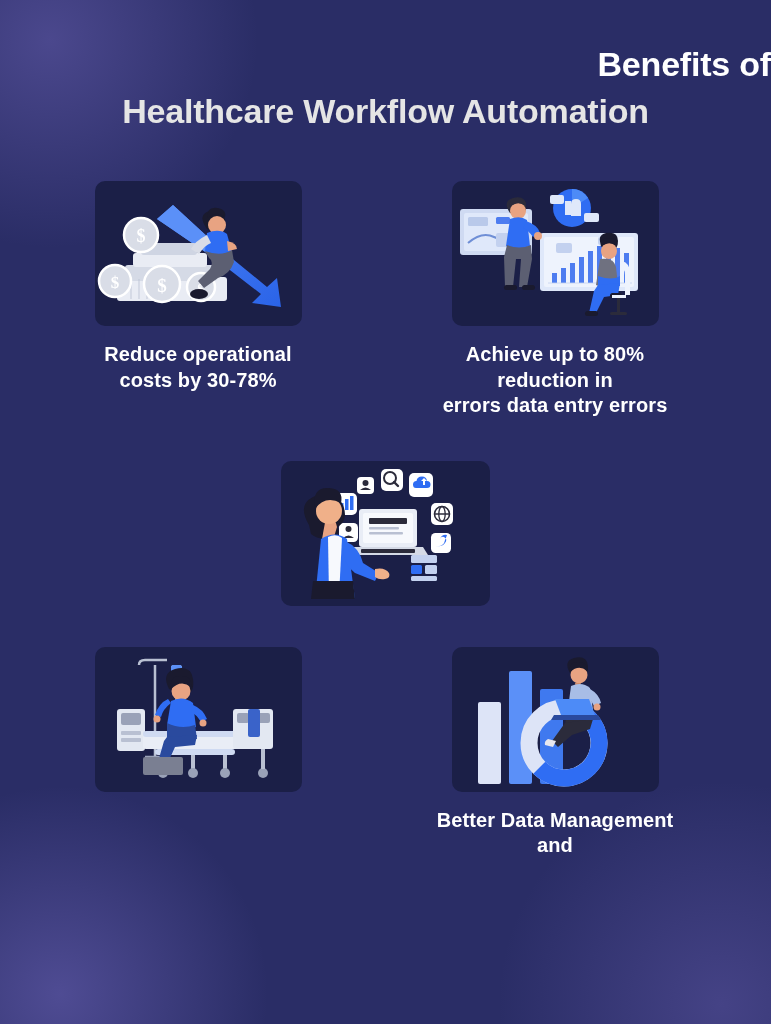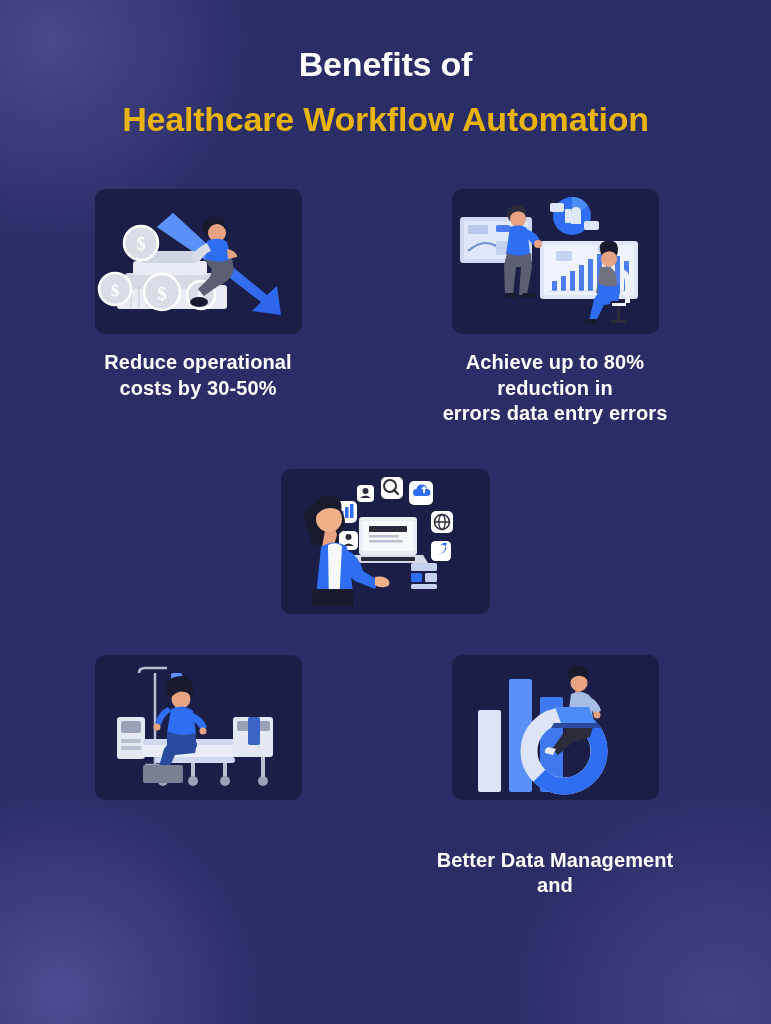--- a/index.html
+++ b/index.html
@@ -13,22 +13,22 @@
   #glow-tl{left:-160px;top:-170px;width:420px;height:420px;
     background:radial-gradient(circle,rgba(124,112,200,.40) 0%,rgba(124,112,200,0) 70%);}
   #glow-bl{left:-150px;bottom:-180px;width:420px;height:420px;
     background:radial-gradient(circle,rgba(130,118,210,.42) 0%,rgba(130,118,210,0) 70%);}
   #glow-br{right:-180px;bottom:-200px;width:460px;height:440px;
     background:radial-gradient(circle,rgba(120,108,195,.34) 0%,rgba(120,108,195,0) 70%);}
 
   .page{position:relative;z-index:2;width:771px;height:1024px;}
 
   .title{text-align:center;padding-top:47px;line-height:1.0;}
-  .title .l1{display:block;color:#ffffff;font-size:34px;font-weight:bold;letter-spacing:-.2px;}
-  .title .l2{display:block;color:#eab308;font-size:34px;font-weight:bold;margin-top:21px;letter-spacing:-.2px;}
+  .title .l1{display:block;color:#ffffff;font-size:34px;font-weight:bold;letter-spacing:-.2px;text-align:right;}
+  .title .l2{display:block;color:#e5e5e5;font-size:34px;font-weight:bold;margin-top:13px;letter-spacing:-.2px;}
 
   .row{display:flex;justify-content:center;}
   .cell{display:flex;flex-direction:column;align-items:center;}
 
   .card{
     background:#1b1f47;border-radius:10px;overflow:hidden;position:relative;
   }
   .caption{
     color:#ffffff;font-size:20px;font-weight:600;text-align:center;
     line-height:1.28;margin-top:16px;letter-spacing:.1px;
@@ -96,21 +96,21 @@
             <path d="M112 52 q12 -5 20 1 l5 18 q-14 7 -27 -1 Z" fill="#2f6df3"></path>
             <path d="M110 70 q16 6 27 -1 l2 12 q-4 12 -16 16 l-14 10 l-6 -7 l12 -12 q4 -8 -1 -11 Z" fill="#5c5f72"></path>
             <path d="M112 54 q-12 6 -16 14 l8 5 q6 -9 12 -11 Z" fill="#d9dde7"></path>
             <ellipse cx="104" cy="113" rx="9" ry="5" fill="#1a1a2e"></ellipse>
             <path d="M132 60 q10 2 10 8 l-9 2 Z" fill="#e8a382"></path>
           </g>
         </svg>
       </div>
       <div class="caption">
         <span>Reduce operational</span><br>
-        <span>costs by 30-50%</span>
+        <span>costs by 30-78%</span>
       </div>
     </div>
 
     <div class="cell" style="width:272px;">
       <div class="card" style="width:207px;height:145px;">
         <svg viewBox="0 0 207 145" width="207" height="145">
 
           <rect x="8" y="28" width="72" height="46" rx="3" fill="#cfdaf2"></rect>
           <rect x="12" y="32" width="64" height="38" rx="2" fill="#dfe8fa"></rect>
           <rect x="16" y="36" width="20" height="9" rx="1.5" fill="#b9c9ea"></rect>
@@ -299,21 +299,21 @@
             <circle cx="108" cy="76" r="3.5" fill="#e8a382"></circle>
             <path d="M72 76 q14 7 28 2 l2 14 l-30 2 Z" fill="#2a4a9e"></path>
             <path d="M72 90 l30 -2 l-2 10 l-20 2 l-10 22 h-9 l8 -28 Z" fill="#2a4a9e"></path>
             <rect x="58" y="118" width="16" height="6" rx="3" fill="#6f7180"></rect>
             <rect x="48" y="110" width="40" height="18" rx="2" fill="#7a7f92"></rect>
           </g>
         </svg>
       </div>
     </div>
 
-    <div class="cell" style="width:272px;gap:32px;">
+    <div class="cell" style="width:272px;">
       <div class="card" style="width:207px;height:145px;">
         <svg viewBox="0 0 207 145" width="207" height="145">
 
           <rect x="26" y="55" width="23" height="82" rx="2" fill="#dde4f7"></rect>
           <rect x="57" y="24" width="23" height="113" rx="2" fill="#5b90f8"></rect>
           <rect x="88" y="42" width="23" height="95" rx="2" fill="#3f79ef"></rect>
 
           <g>
             <circle cx="112" cy="96" r="35" fill="none" stroke="#dde4f7" stroke-width="17"></circle>
             <path d="M112 61 a35 35 0 1 1 -24.7 59.7" fill="none" stroke="#2f6df3" stroke-width="17" stroke-linecap="butt"></path>

